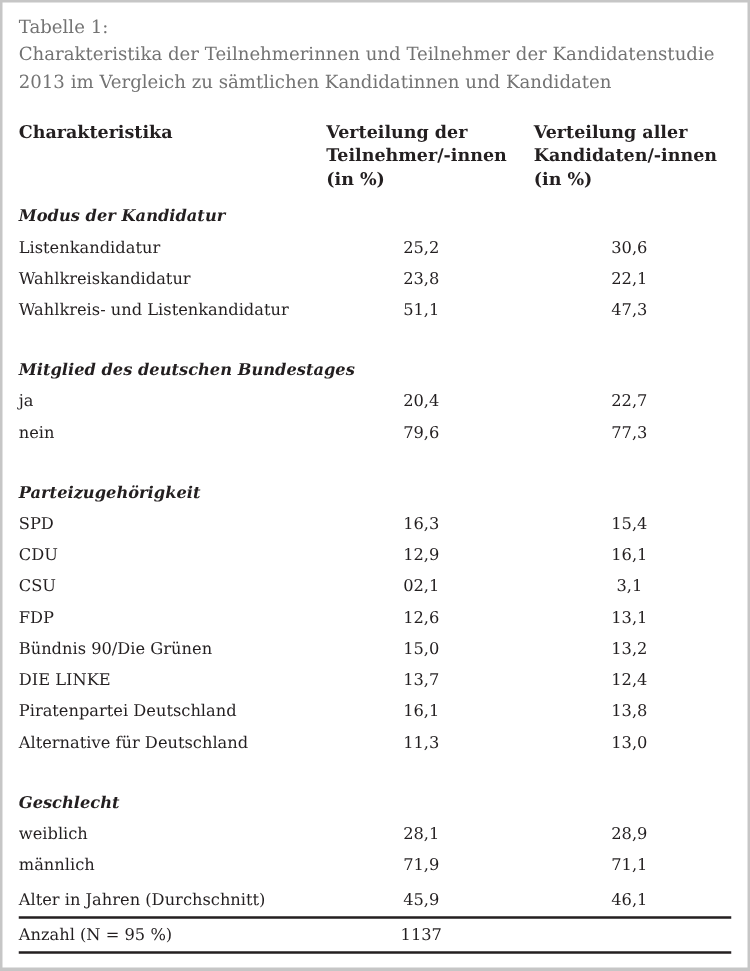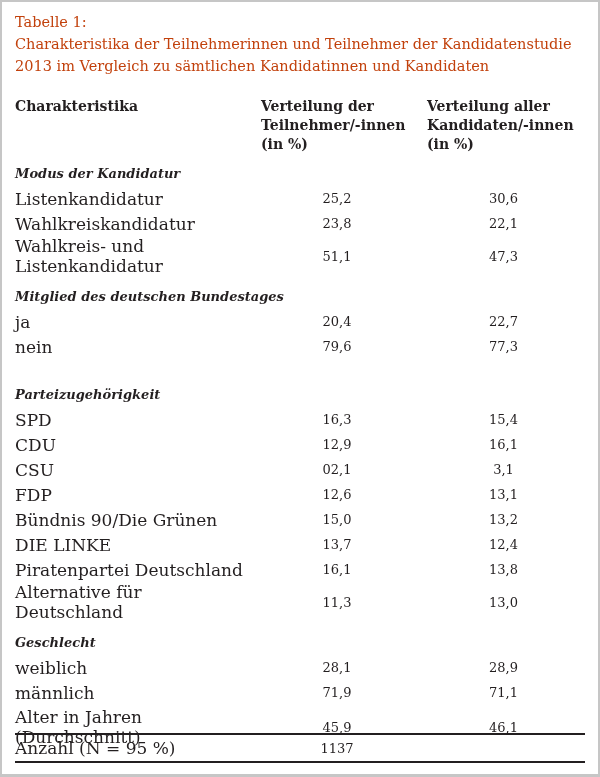--- a/index.html
+++ b/index.html
@@ -55,36 +55,36 @@
     font-style: italic;
   }
   .data-row {
     height: 25px;
     font-size: 13px;
   }
   .num {
     text-align: center;
     font-size: 13px;
   }
-  .label-cell { font-size: 17px; }
+  .label-cell { font-size: 13px; }
 
   .summary-block { margin-top: 2px; }
   .summary-row {
     height: 26px;
     font-size: 13px;
     border-bottom: 2px solid #231f20;
   }
 </style>
 </head>
 <body>
 
 <div class="page">
   <div class="content">
 
-    <div class="title-block" style="color: #c2410c;">
+    <div class="title-block" style="color: #737373;">
       <div>Tabelle 1:</div>
       <div>Charakteristika der Teilnehmerinnen und Teilnehmer der Kandidatenstudie</div>
       <div>2013 im Vergleich zu sämtlichen Kandidatinnen und Kandidaten</div>
     </div>
 
     <div class="row thead">
       <div>Charakteristika</div>
       <div class="hdr c2pad">
         <span>Verteilung der</span>
         <span>Teilnehmer/-innen</span>

